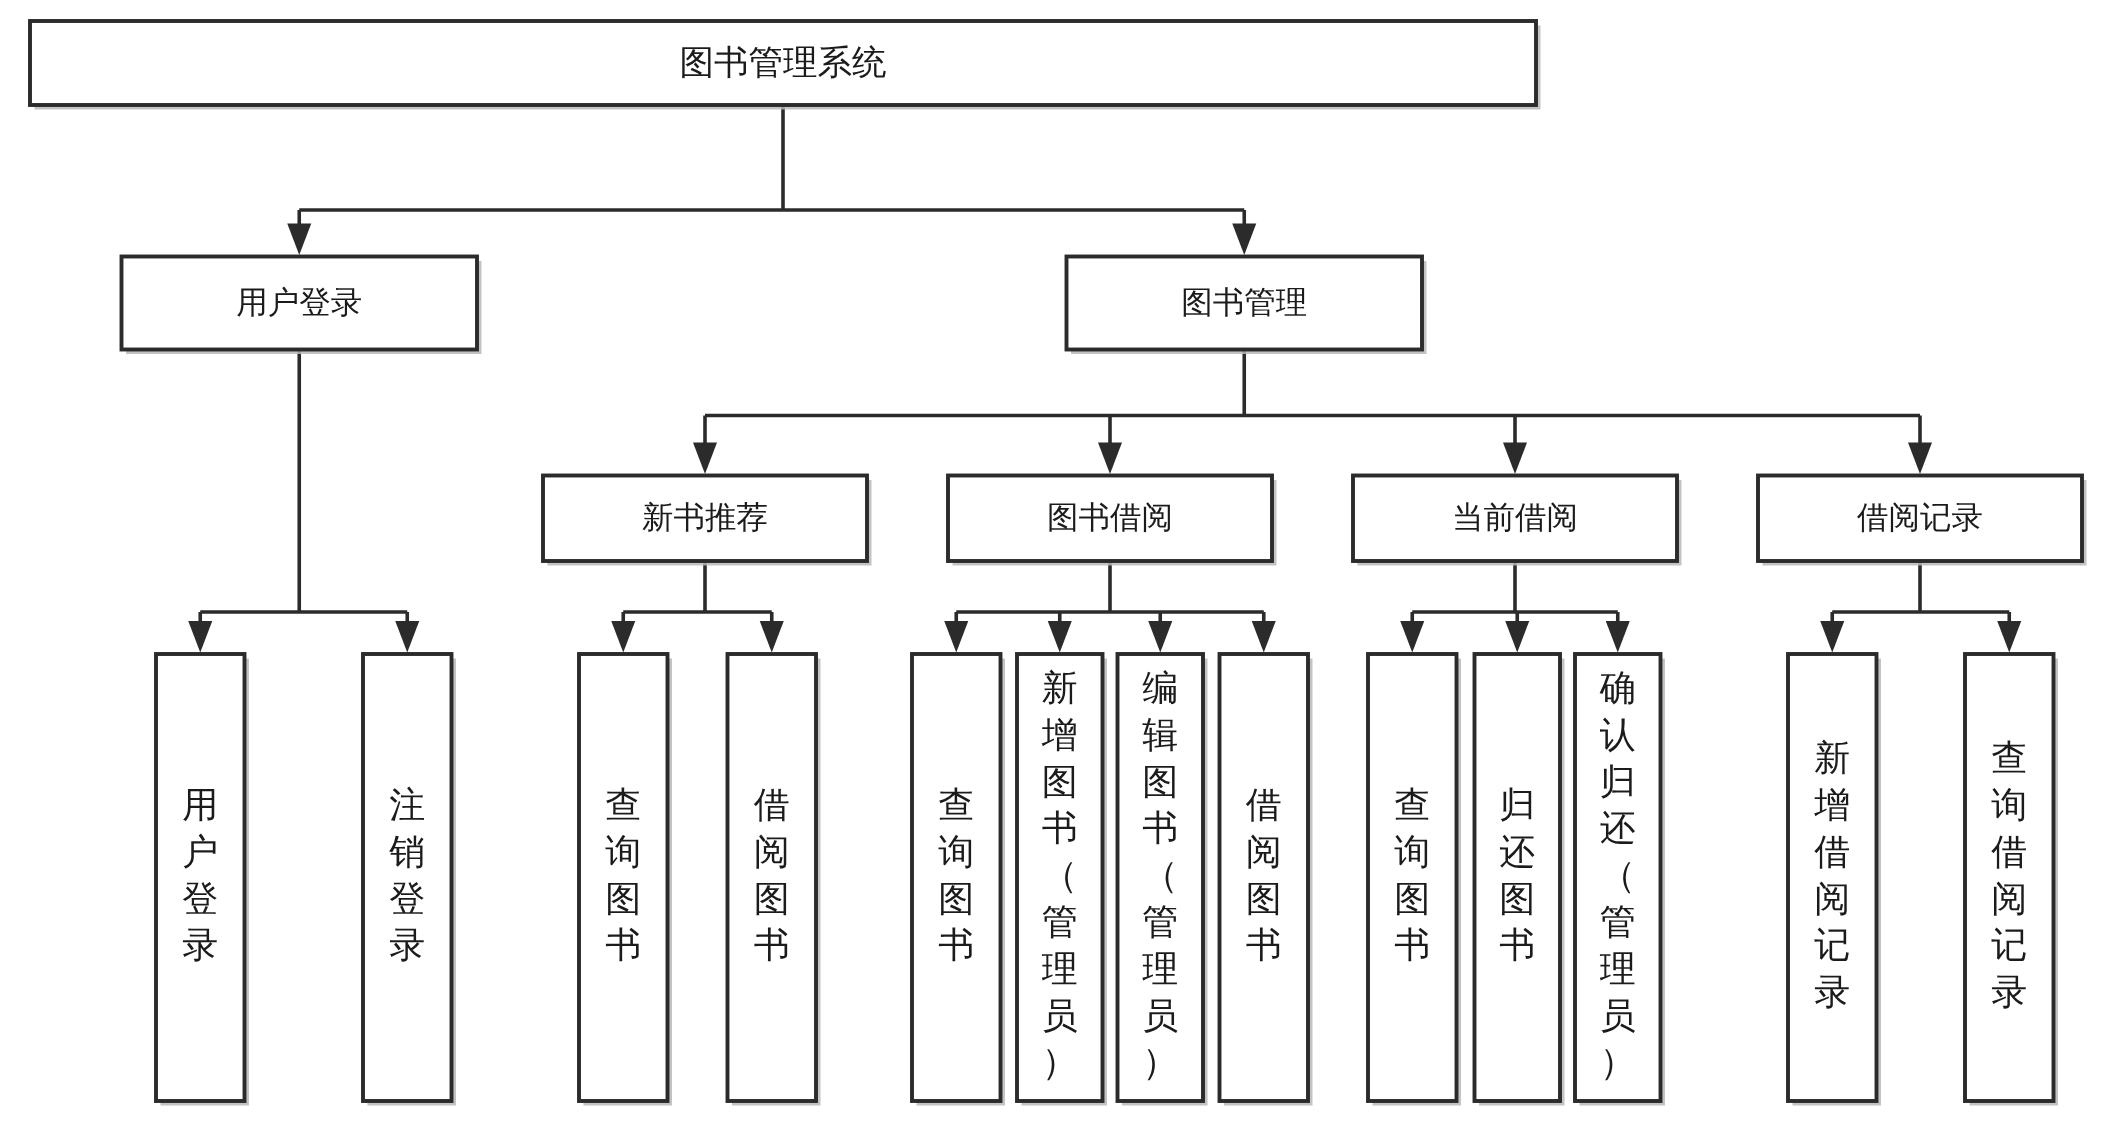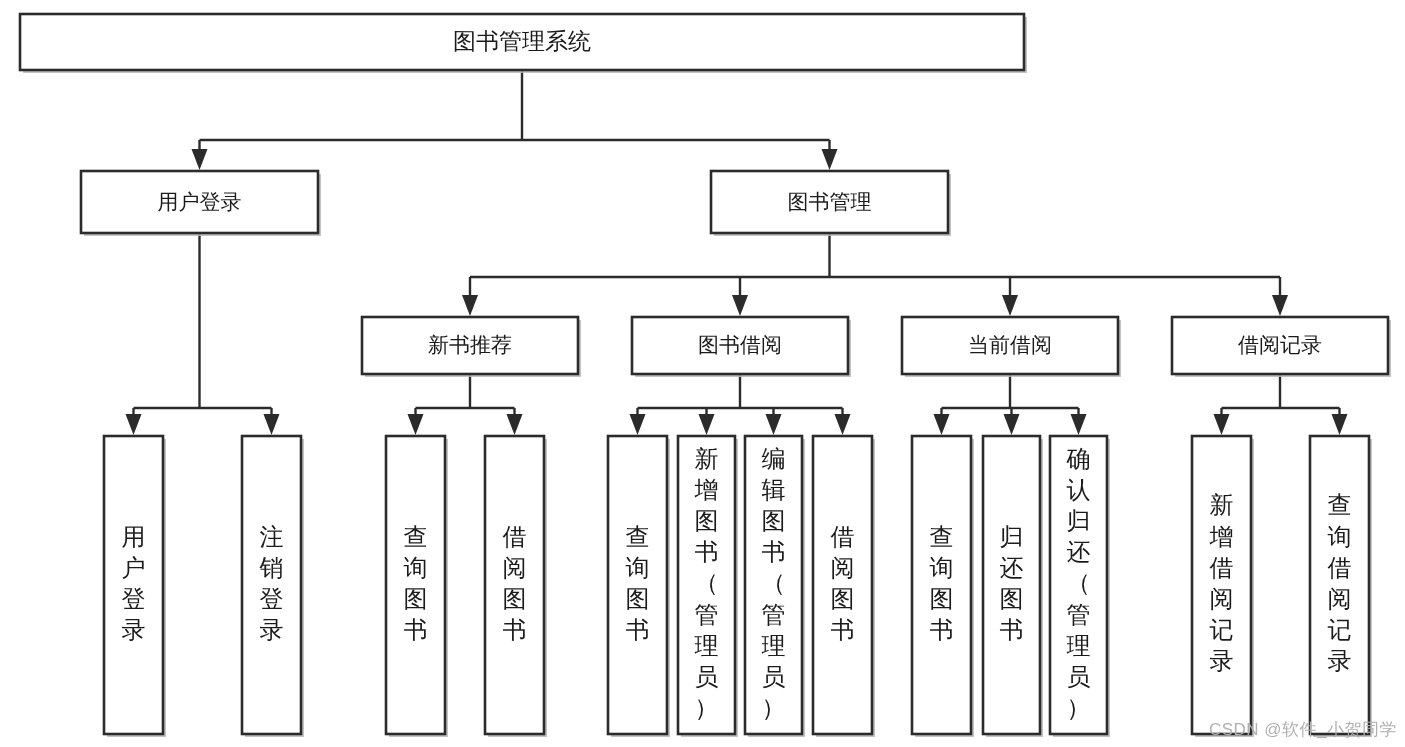--- a/index.html
+++ b/index.html
@@ -238,14 +238,13 @@
           <rect x="1192" y="436" width="59" height="298" class="node-box"></rect>
           <text x="1221.5" class="node-label-v" font-size="24"><tspan x="1221.5" y="513.48">新</tspan><tspan x="1221.5" y="544.6800000000001">增</tspan><tspan x="1221.5" y="575.88">借</tspan><tspan x="1221.5" y="607.08">阅</tspan><tspan x="1221.5" y="638.28">记</tspan><tspan x="1221.5" y="669.48">录</tspan></text>
         </g>
         <g>
           <rect x="1313" y="439" width="59" height="298" class="node-shadow"></rect>
           <rect x="1310" y="436" width="59" height="298" class="node-box"></rect>
           <text x="1339.5" class="node-label-v" font-size="24"><tspan x="1339.5" y="513.48">查</tspan><tspan x="1339.5" y="544.6800000000001">询</tspan><tspan x="1339.5" y="575.88">借</tspan><tspan x="1339.5" y="607.08">阅</tspan><tspan x="1339.5" y="638.28">记</tspan><tspan x="1339.5" y="669.48">录</tspan></text>
         </g>
       </g>
   </svg>
-  <div class="watermark">CSDN @软件_小贺同学</div>
 </div>
 
 </body></html>

